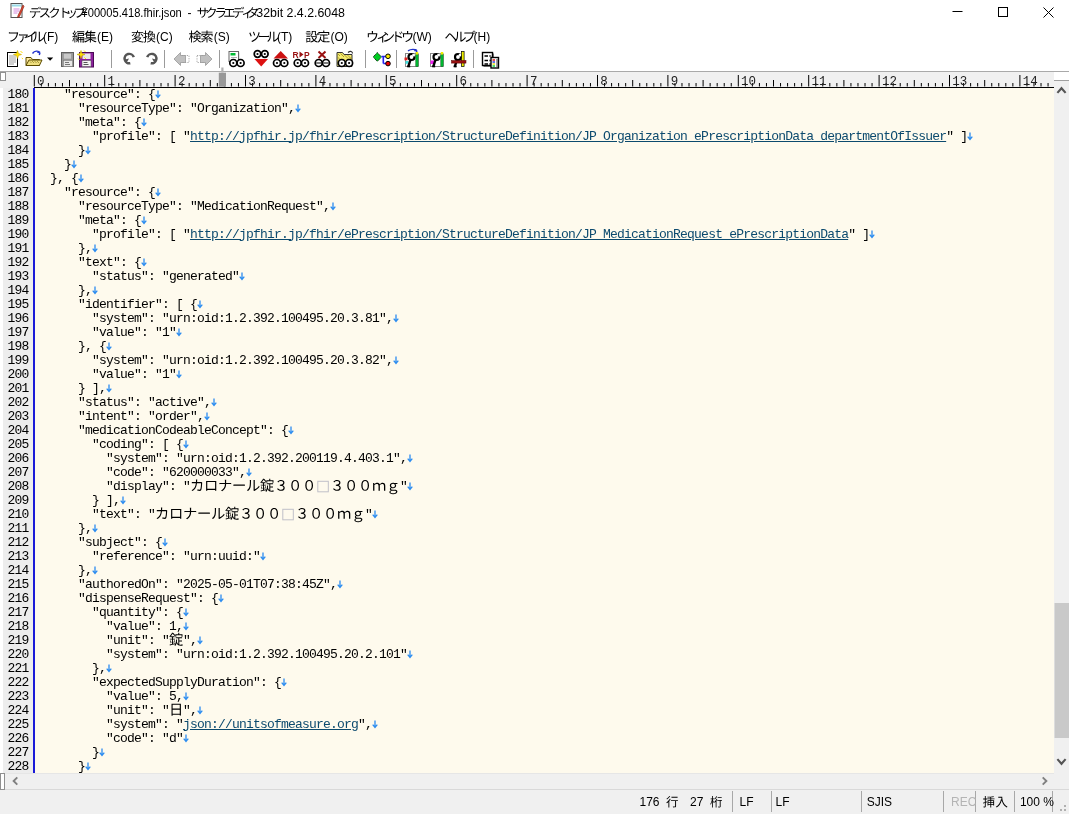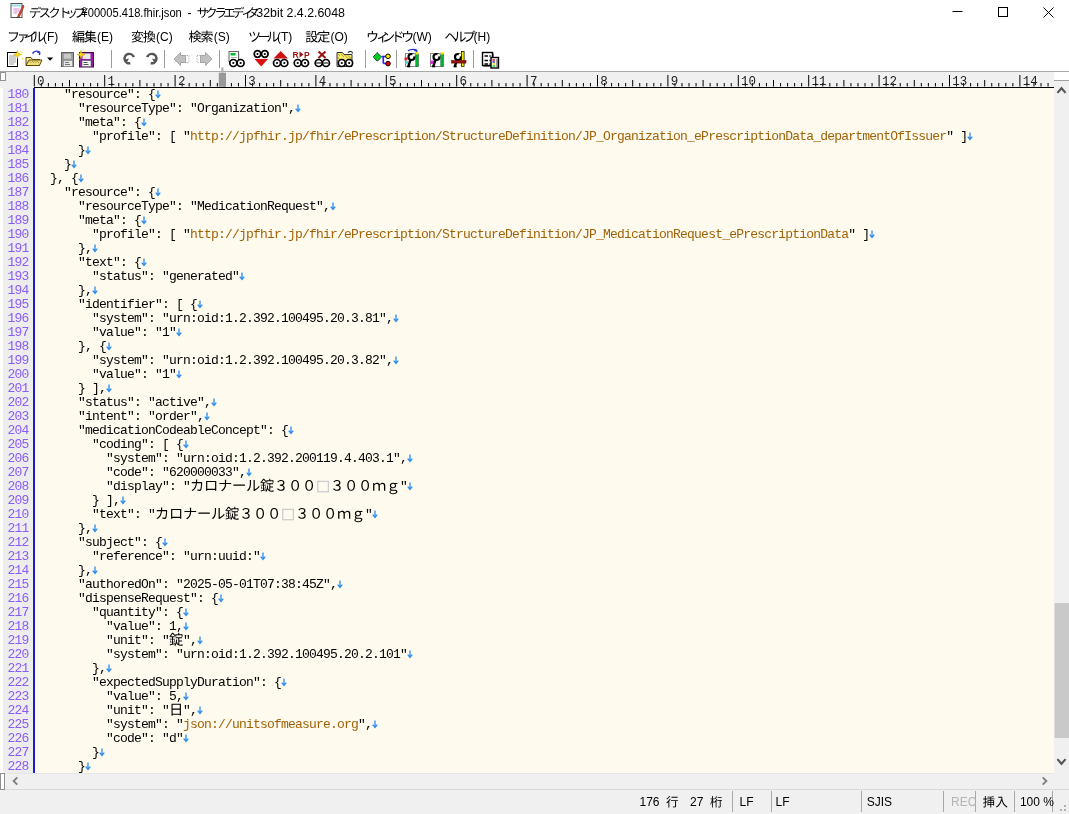--- a/index.html
+++ b/index.html
@@ -10,22 +10,22 @@
 #ruler{position:absolute;left:0;top:72px;width:1069px;height:15.5px;background:#f0f0f0}
 #edit{position:absolute;left:35.4px;top:87.5px;width:1018.6px;height:685px;background:#fefaed}
 #lnum{position:absolute;left:0;top:87.5px;width:33.2px;height:685px;background:#ededed}
 #lwhite{position:absolute;left:0;top:87.5px;width:2.5px;height:685px;background:#ffffff}
 #ldiv{position:absolute;left:33.2px;top:87.5px;width:2.2px;height:685px;background:#1a1ad8}
 #vsb{position:absolute;left:1054px;top:72px;width:15px;height:700.5px;background:#f0f0f0}
 #hsb{position:absolute;left:0;top:772.5px;width:1054px;height:16.5px;background:#f0f0f0;border-top:1px solid #e6e6e6}
 #stat{position:absolute;left:0;top:789px;width:1069px;height:25px;background:#f0f0f0;border-top:1px solid #d9d9d9}
 pre{font-family:"Liberation Mono",monospace;font-size:13px;line-height:14px;letter-spacing:-0.8px;white-space:pre;color:#000}
 #code{position:absolute;left:36px;top:87.5px}
-#nums{position:absolute;left:7.6px;top:87.5px;color:#8b5cf6}
-.u{color:#a16207;}
+#nums{position:absolute;left:7.6px;top:87.5px;color:#000000}
+.u{color:#0c4a6e;text-decoration:underline}
 #ov{position:absolute;left:0;top:0;width:1069px;height:814px}
 </style></head><body>
 <div id="title"></div>
 <div id="menu"></div>
 <div id="tbar"></div>
 <div id="tbline"></div>
 <div id="ruler"></div>
 <div id="lnum"></div>
 <div id="lwhite"></div>
 <div id="ldiv"></div>

